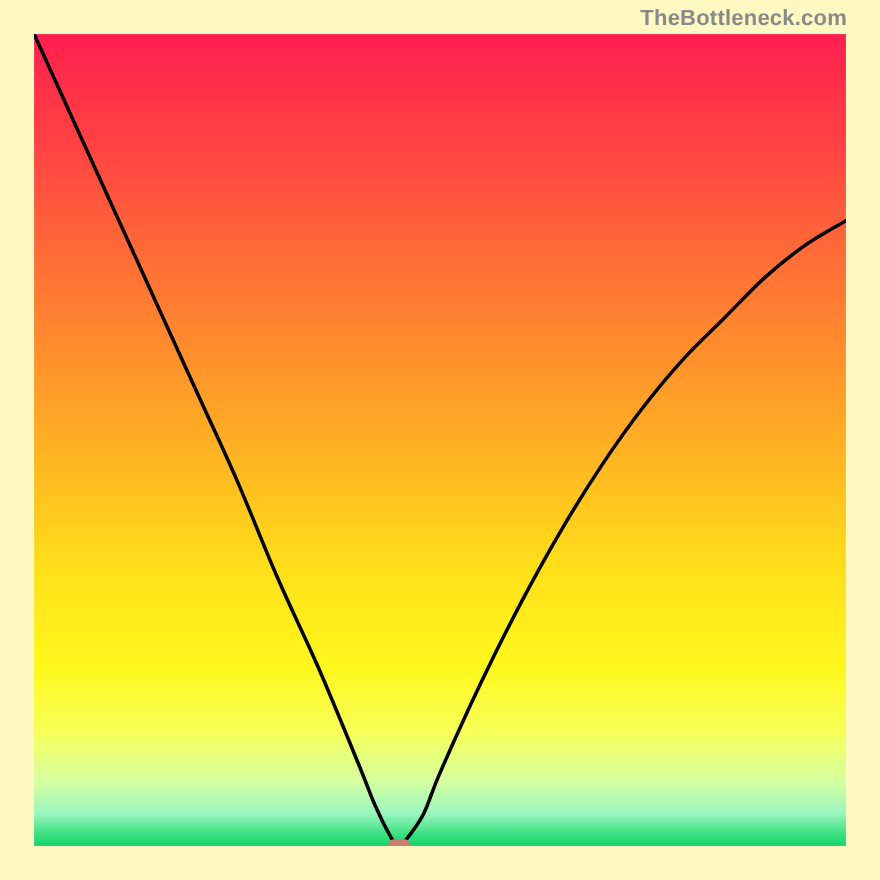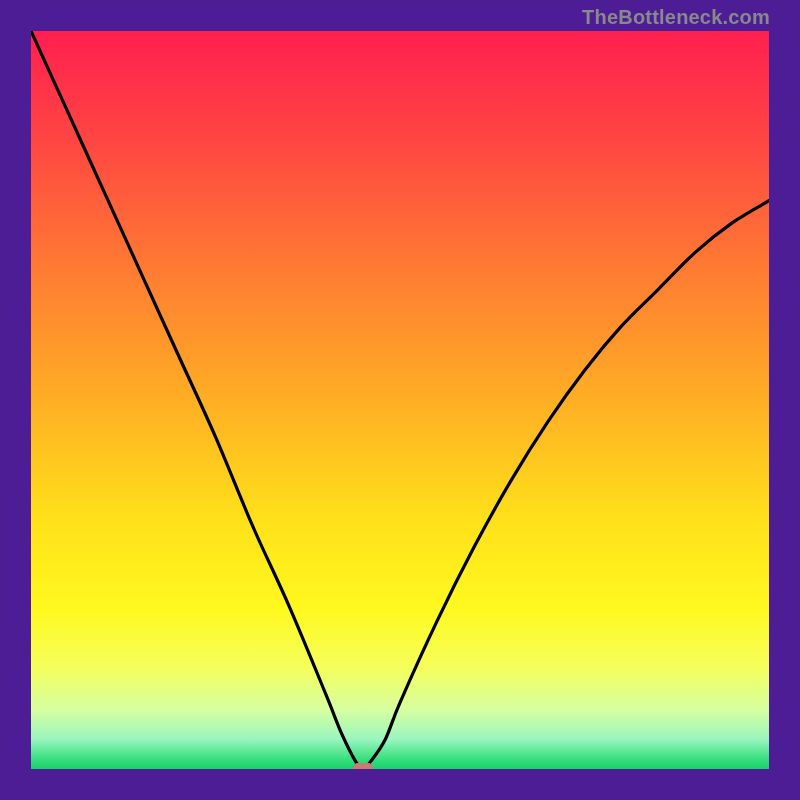--- a/index.html
+++ b/index.html
@@ -7,21 +7,21 @@
     padding: 0;
     width: 800px;
     height: 800px;
     background: #000;
     overflow: hidden;
   }
   .frame {
     position: relative;
     width: 800px;
     height: 800px;
-    background: #4c1d95;
+    background: #fef9c3;
   }
   .plot-area {
     position: absolute;
     left: 31px;
     top: 31px;
     width: 738px;
     height: 738px;
     overflow: hidden;
   }
   .gradient-bg {

